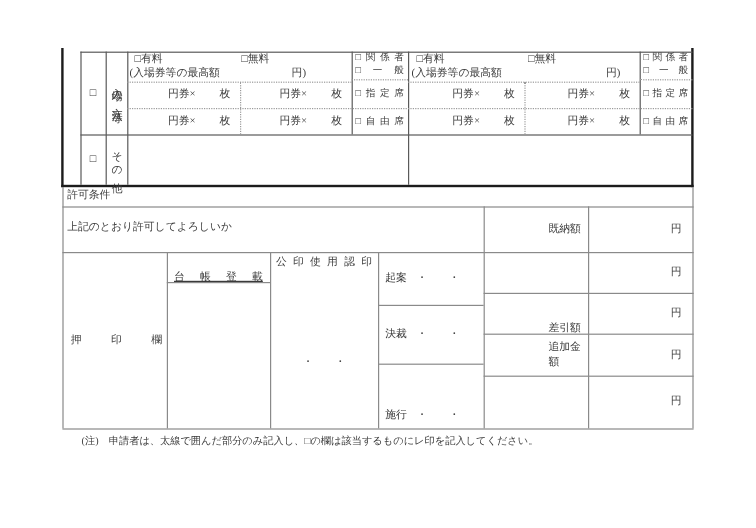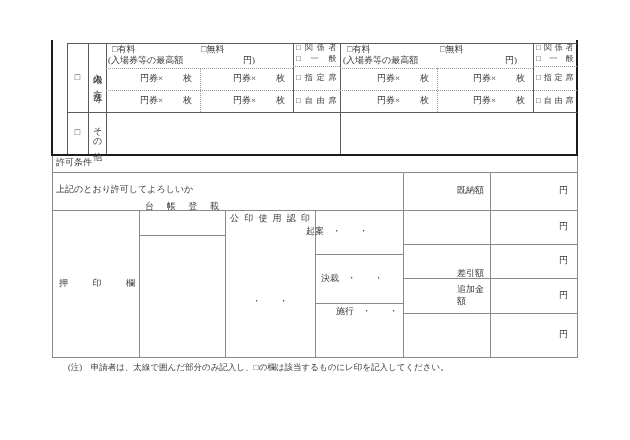--- a/index.html
+++ b/index.html
@@ -152,39 +152,39 @@
   </div>
 
   <div class="cell" style="left:56px;top:184px;width:340px;height:16px;">
     <span>上記のとおり許可してよろしいか</span>
   </div>
 
   <div class="cell center" style="left:52px;top:210px;width:87px;height:147px;">
     <div class="just" style="width:100%;padding:0 4px 0 7px;box-sizing:border-box;">押印欄</div>
   </div>
 
-  <div class="cell center" style="left:139px;top:194px;width:86px;height:25px;">
+  <div class="cell center" style="left:139px;top:218px;width:86px;height:25px;text-decoration:underline;">
     <div class="just" style="width:100%;padding:0 6px;box-sizing:border-box;">台帳登載</div>
   </div>
   <div class="cell" style="left:139px;top:235px;width:86px;height:122px;"></div>
 
   <div class="cell" style="left:225px;top:210px;width:90px;height:147px;">
     <div class="just" style="padding:3px 5px 0 5px;">公印使用認印</div>
     <div style="position:absolute;top:86px;left:0;right:0;text-align:center;">・　　・</div>
   </div>
 
-  <div class="cell step" style="left:300px;top:210px;width:88px;height:44px;text-align:right;">
+  <div class="cell step" style="left:315px;top:210px;width:88px;height:44px;text-align:right;">
     <span>起案</span>
     <span>・　　・</span>
   </div>
   <div class="cell step" style="left:315px;top:254px;width:88px;height:49px;">
     <span>決裁</span>
     <span>・　　・</span>
   </div>
-  <div class="cell step" style="left:315px;top:285px;width:88px;height:54px;margin-left:15px;">
+  <div class="cell step" style="left:315px;top:319px;width:88px;height:54px;">
     <span>施行</span>
     <span>・　　・</span>
   </div>
 
   <div class="cell amount-label" style="left:403px;top:172px;width:87px;height:38px;">
     <div class="just">既納額</div>
   </div>
   <div class="cell yen" style="left:490px;top:172px;width:87px;height:38px;">
     <span>円</span>
   </div>

